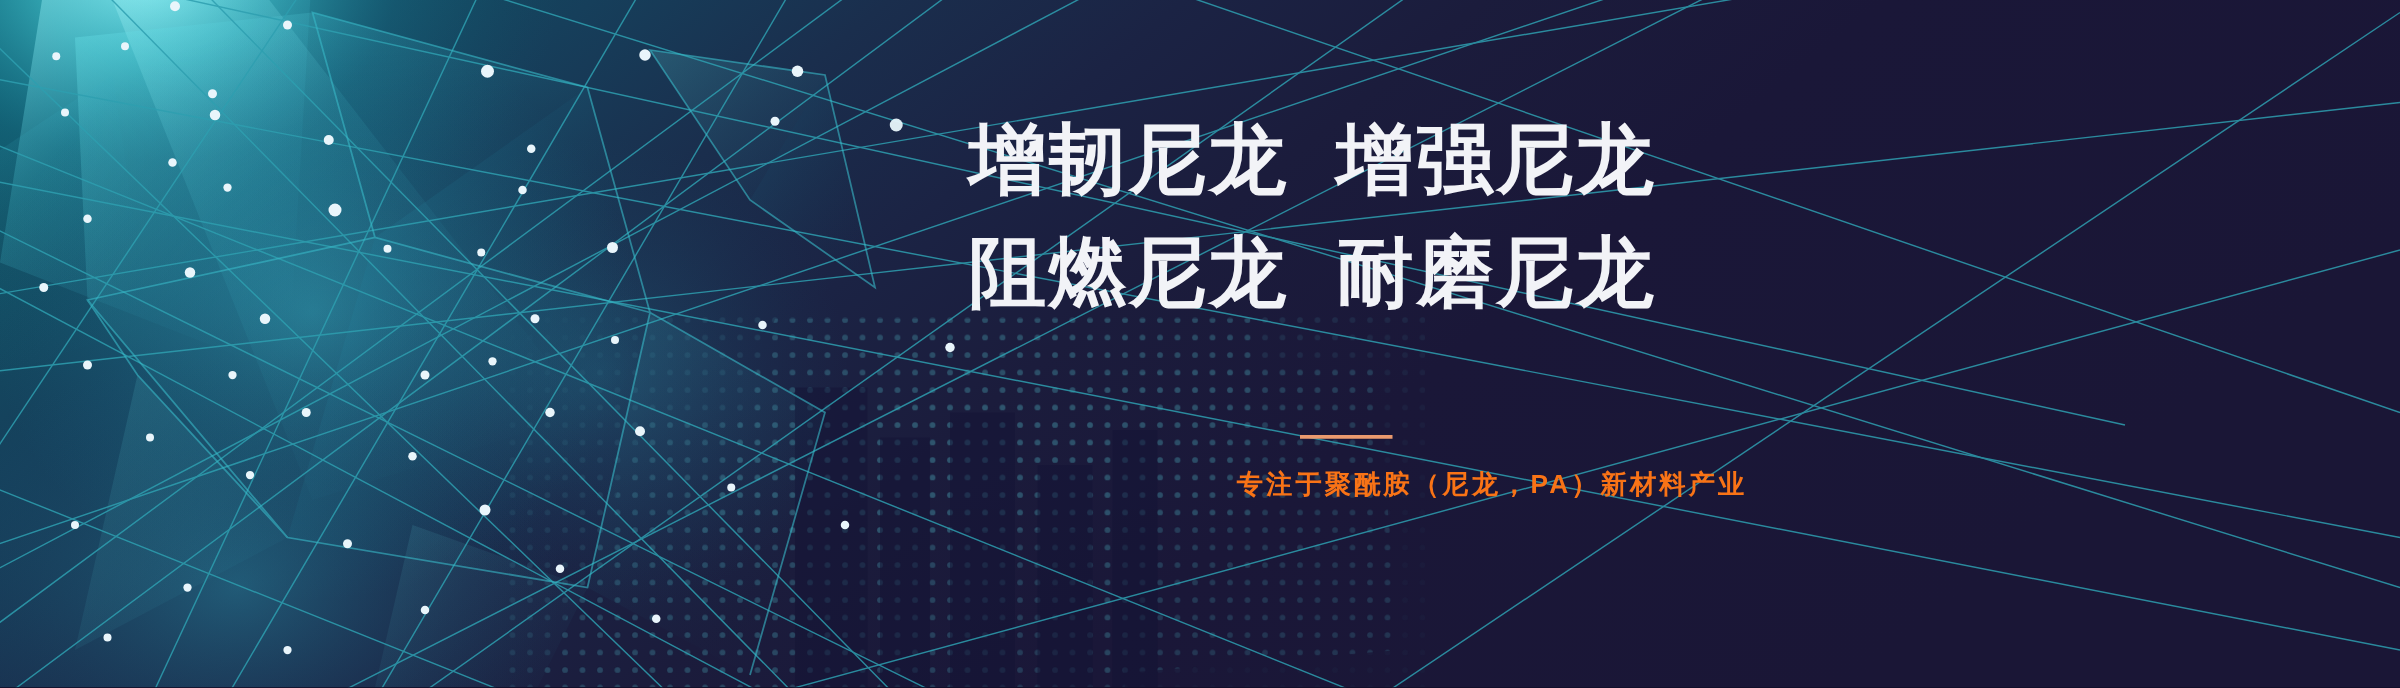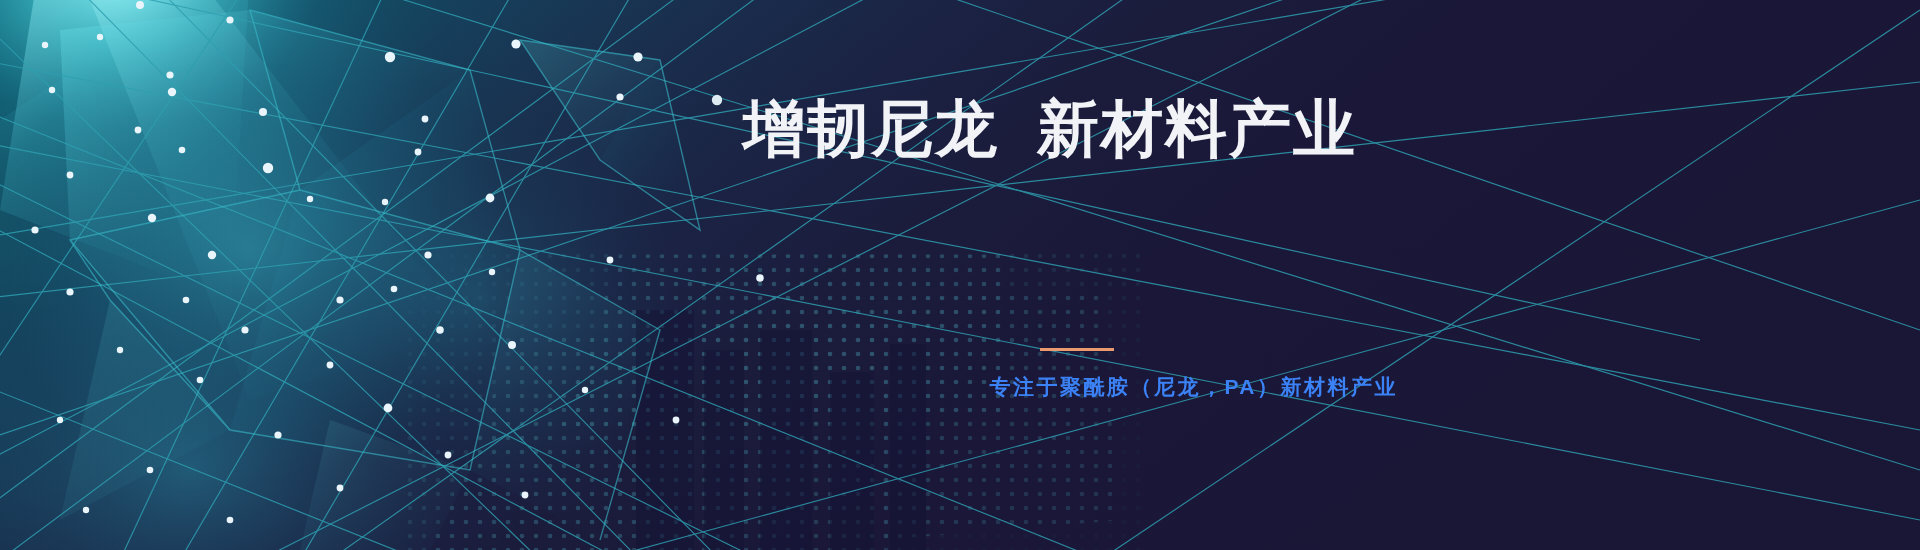--- a/index.html
+++ b/index.html
@@ -47,21 +47,21 @@
   }
   #divider{
     display:block;
     margin:0 0 22px auto;
     width:74px;height:3px;
     background:#ea9a6e;
     margin-right:286px;
   }
   #tagline{
     display:block;
-    color:#3b82f6;
+    color:#f97316;
     font-size:21px;
     font-weight:bold;
     letter-spacing:2.5px;
     white-space:nowrap;
     text-align:right;
     padding-right:2px;
   }
 </style>
 </head>
 <body>
@@ -264,23 +264,26 @@
         <circle cx="585" cy="390" r="3.2"></circle>
         <circle cx="676" cy="420" r="3.4"></circle>
         <circle cx="760" cy="278" r="3.8"></circle>
       </g>
     </svg>
   </div>
 
   <div id="content">
 
     <div class="headline" id="headline-1">
-      <span>增韧尼龙</span><span class="gap"></span><span>新材料产业</span>
+      <span>增韧尼龙</span><span class="gap"></span><span>增强尼龙</span>
     </div>
 
+    <div class="headline" id="headline-2">
+      <span>阻燃尼龙</span><span class="gap"></span><span>耐磨尼龙</span>
+    </div>
 
     <div id="tagline-wrap">
       <span id="divider"></span>
       <span id="tagline">专注于聚酰胺（尼龙，PA）新材料产业</span>
     </div>
 
   </div>
 
 </div>
 

